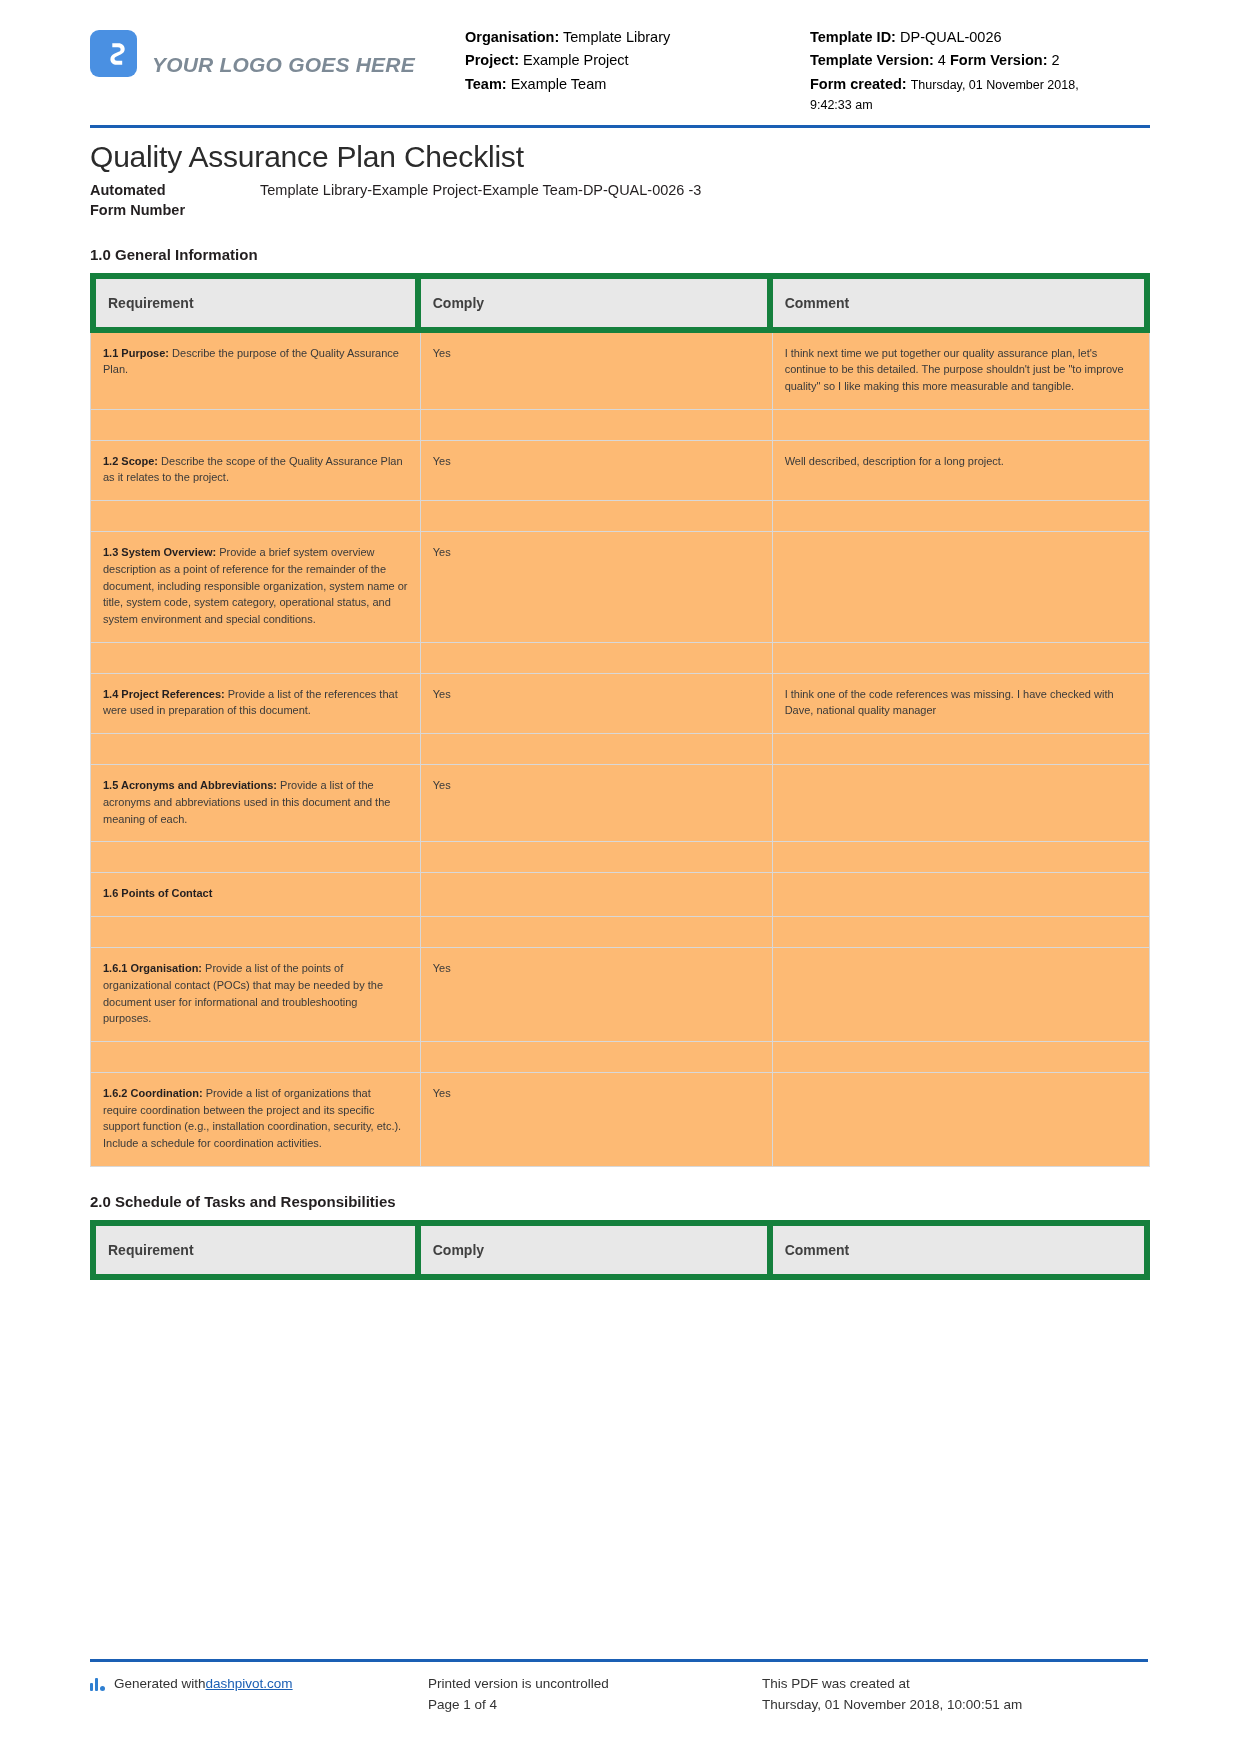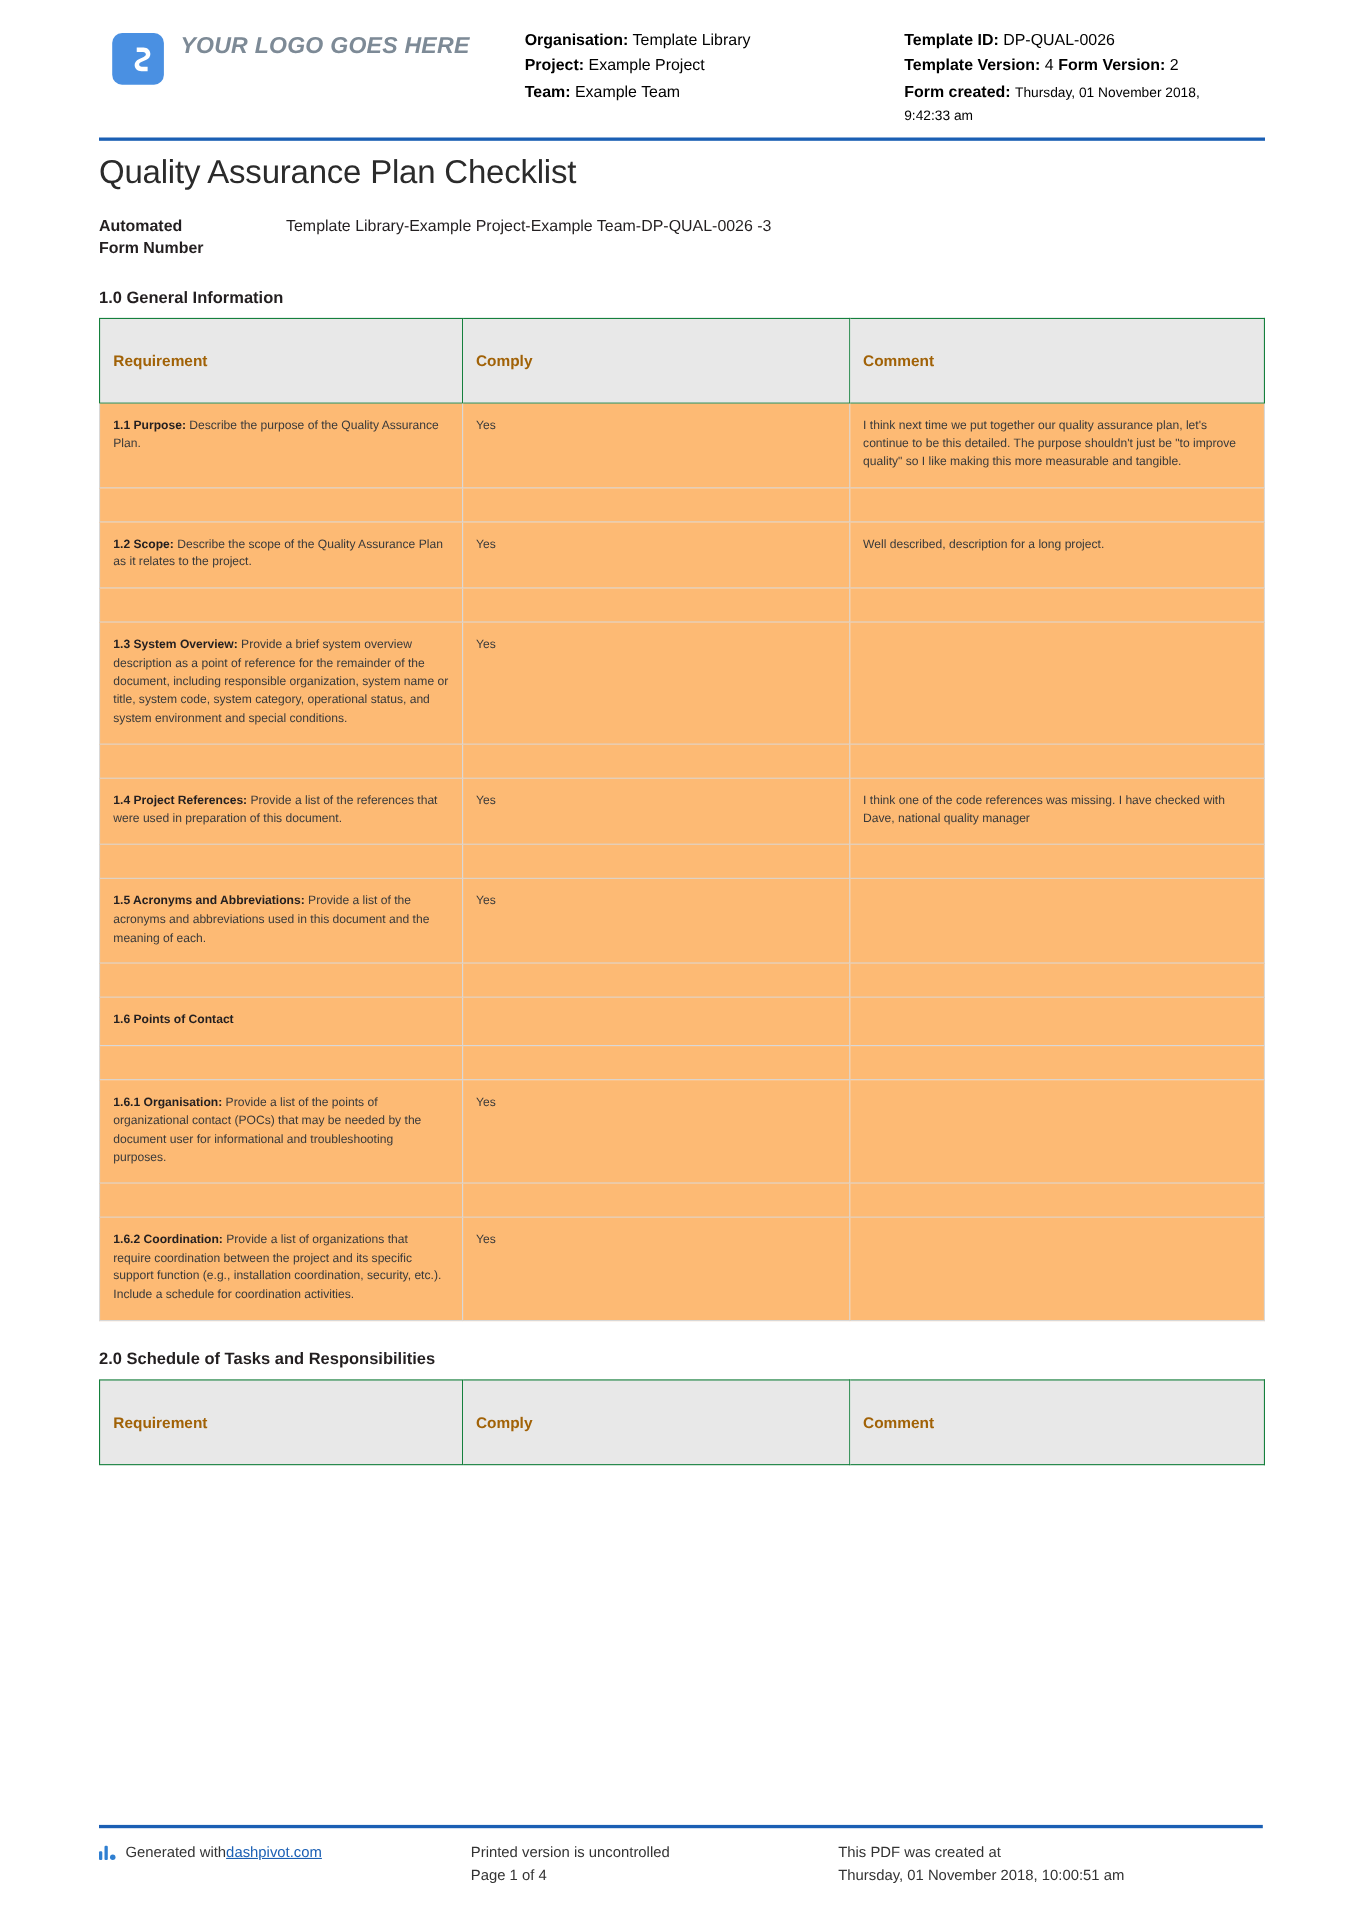--- a/index.html
+++ b/index.html
@@ -23,25 +23,24 @@
 
   
   .doc-header {
     display: flex;
     align-items: flex-start;
     padding: 22px 90px 0 90px;
     box-sizing: border-box;
   }
   .logo-block {
     display: flex;
-    align-items: flex-start;
+    align-items: flex-end;
     width: 375px;
     flex: 0 0 375px;
     padding-top: 8px;
-    margin-left: 12px;
   }
   .logo-mark {
     width: 47px;
     height: 47px;
     border-radius: 9px;
     background: #4a90e2;
     display: flex;
     align-items: center;
     justify-content: center;
     flex: 0 0 47px;
@@ -70,21 +69,21 @@
     margin: 10px 90px 0 90px;
     border-top: 3px solid #1a5fb4;
   }
   .blue-rule.footer-rule { border-top: 3px solid #1a5fb4; }
 
   
   .title-block { padding: 12px 90px 0 90px; }
   h1.doc-title {
     font-size: 30px;
     font-weight: normal;
-    margin: 0 0 22px 0;
+    margin: 0 0 6px 0;
     color: #2b2b2b;
     letter-spacing: -0.2px;
   }
   .form-number-row {
     display: flex;
     align-items: flex-start;
     font-size: 14.5px;
     line-height: 1.38;
   }
   .form-number-label {
@@ -111,23 +110,23 @@
   }
   table.checklist col.c-req { width: 31.2%; }
   table.checklist col.c-comply { width: 33.2%; }
   table.checklist col.c-comment { width: 35.6%; }
 
   table.checklist th {
     background: #e8e8e8;
     font-size: 14px;
     font-weight: bold;
     text-align: left;
-    padding: 30px 12px;
-    border: 1px solid #15803d;
-    color: #a16207;
+    padding: 16px 12px;
+    border: 6px solid #15803d;
+    color: #404040;
     vertical-align: middle;
   }
   table.checklist th + th { border-left: none; }
 
   table.checklist td {
     font-size: 11px;
     line-height: 1.52;
     padding: 12px 12px 14px 12px;
     border: 1px solid #d8d8d8;
     border-top: none;

